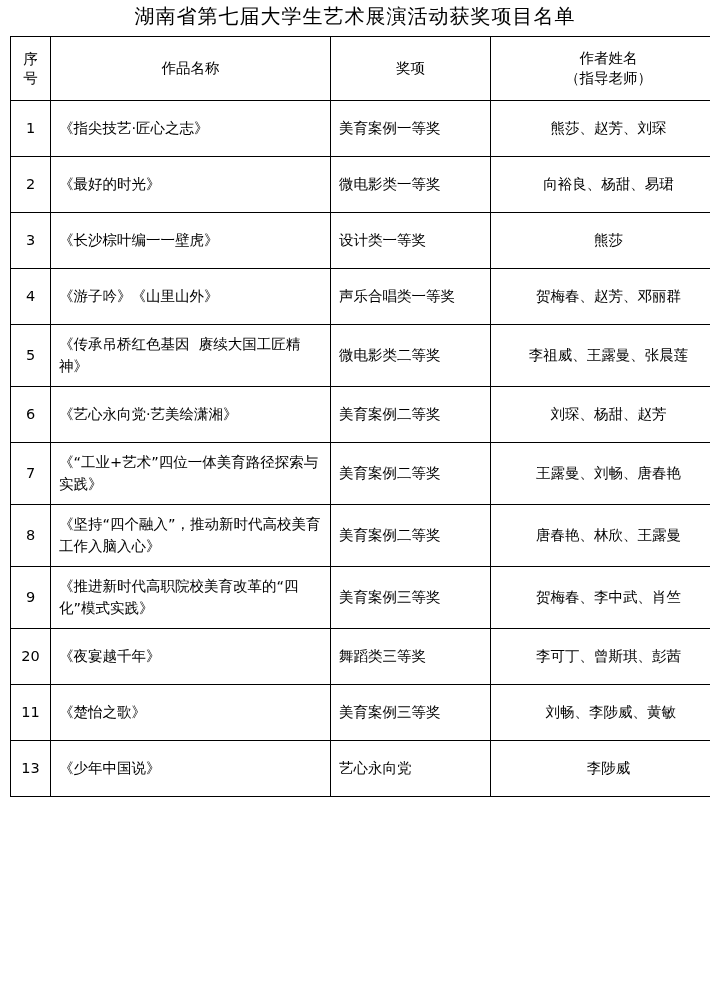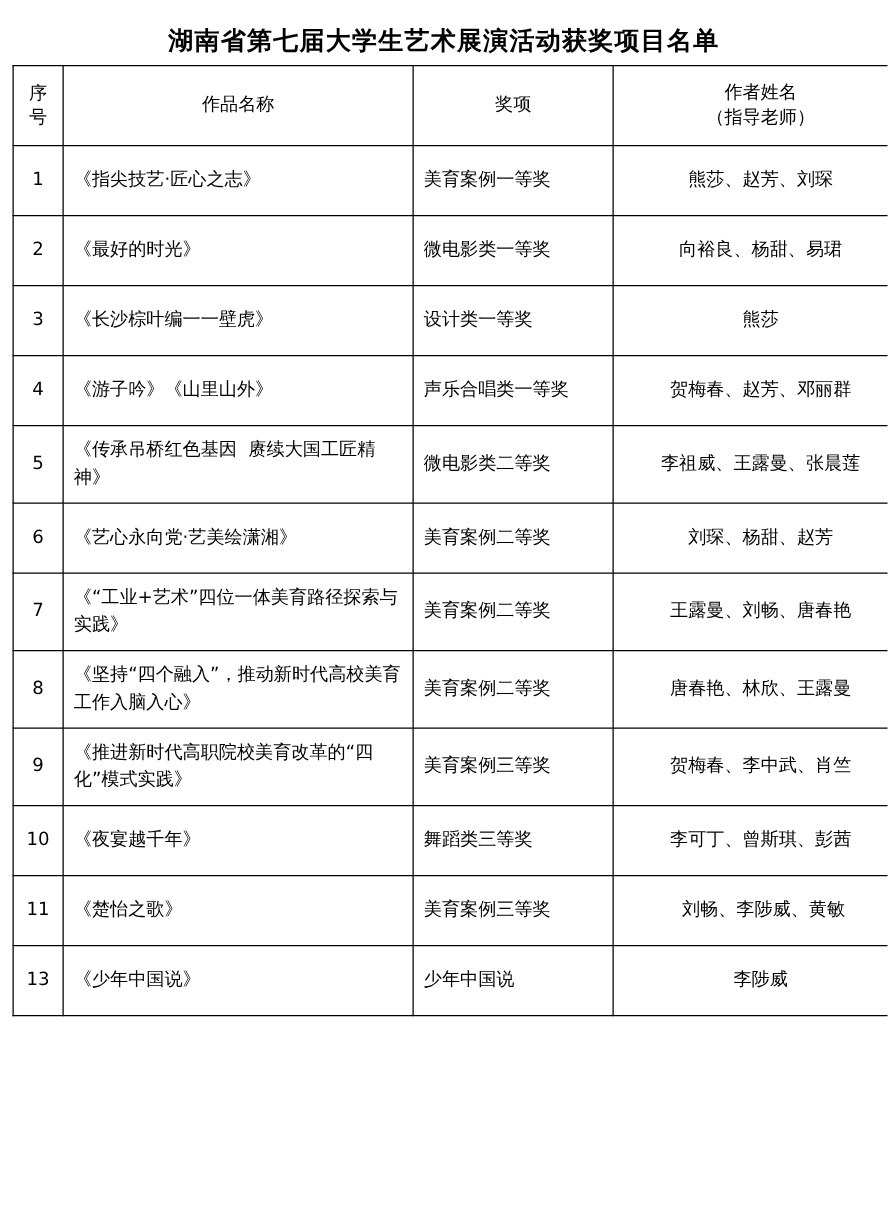--- a/index.html
+++ b/index.html
@@ -16,23 +16,23 @@
   }
   .page {
     width: 710px;
     height: 984px;
     position: relative;
     box-sizing: border-box;
   }
   .doc-title {
     text-align: center;
     font-size: 20px;
-    font-weight: bold;
+    font-weight: normal;
     letter-spacing: 1px;
-    padding-top: 20px;
+    padding-top: 4px;
     padding-bottom: 8px;
     line-height: 1.2;
   }
   .table-wrap {
     padding: 0 10px;
     box-sizing: border-box;
   }
   table.award-table {
     border-collapse: collapse;
     width: 690px;
@@ -212,21 +212,21 @@
           <td class="col-work">
               <span class="cell-text">《推进新时代高职院校美育改革的“四化”模式实践》</span>
             </td>
           <td class="col-award">美育案例三等奖</td>
           <td class="col-author">
               <span class="cell-text">贺梅春、李中武、肖竺</span>
             </td>
         </tr>
 
         <tr>
-          <td class="col-no">10</td>
+          <td class="col-no">20</td>
           <td class="col-work">
               <span class="cell-text">《夜宴越千年》</span>
             </td>
           <td class="col-award">舞蹈类三等奖</td>
           <td class="col-author">
               <span class="cell-text">李可丁、曾斯琪、彭茜</span>
             </td>
         </tr>
 
         <tr>
@@ -239,21 +239,21 @@
               <span class="cell-text"> 刘畅、李陟威、黄敏</span>
             </td>
         </tr>
 
 
         <tr>
           <td class="col-no">13</td>
           <td class="col-work">
               <span class="cell-text">《少年中国说》</span>
             </td>
-          <td class="col-award">少年中国说</td>
+          <td class="col-award">艺心永向党</td>
           <td class="col-author">
               <span class="cell-text">李陟威</span>
             </td>
         </tr>
 
       </tbody>
     </table>
   </div>
 </div>
 

